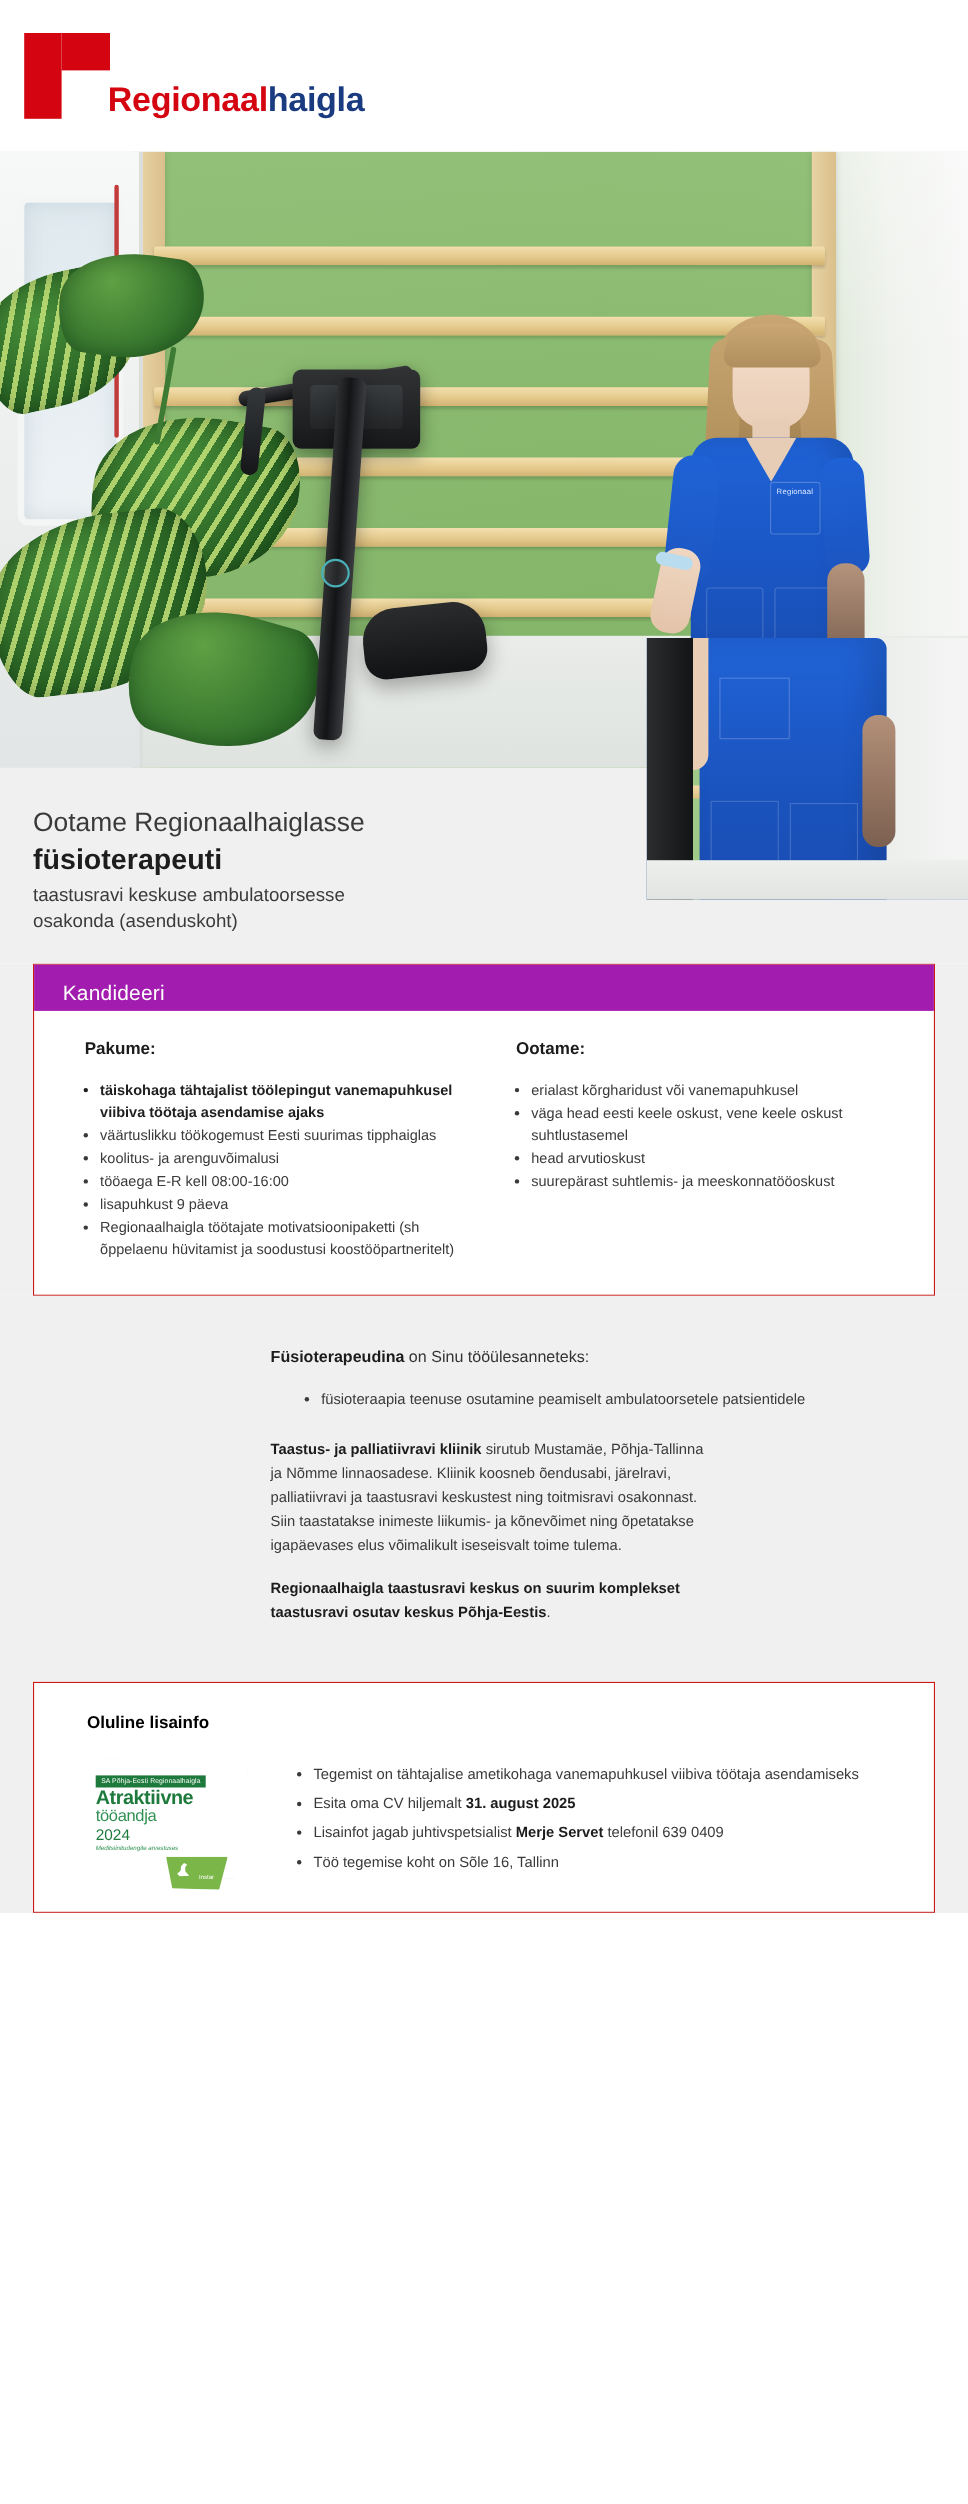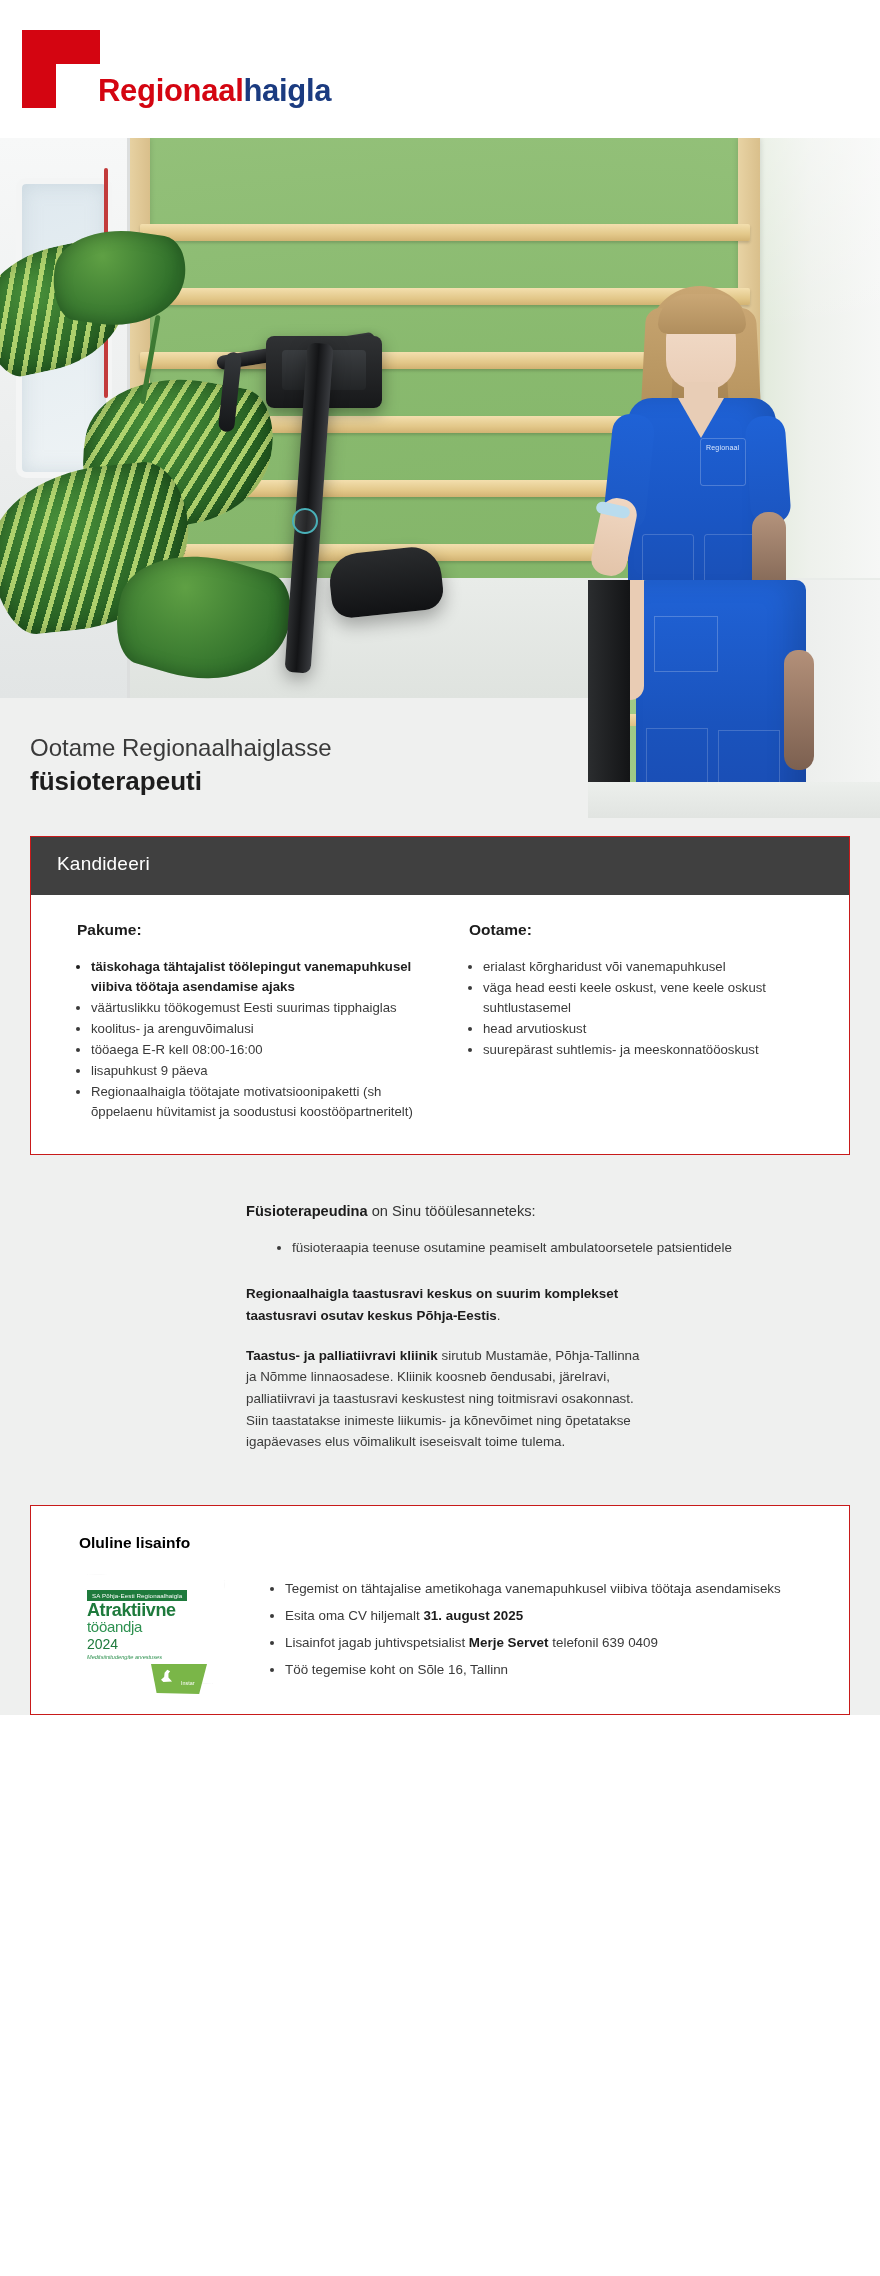--- a/index.html
+++ b/index.html
@@ -280,24 +280,24 @@
   .side-photo .sp-bike { position:absolute; left:0; top:0; width:42px; height:238px; background: linear-gradient(90deg,#2b2d2f,#131416); }
   .side-photo .sp-floor { position:absolute; left:0; bottom:0; width:292px; height:36px; background: linear-gradient(180deg,#ecefec,#e1e4e1);}
 
   
   .outer { background:#eff0ef; padding: 0 30px 0 30px; }
   .card-apply {
     border: 1px solid #c81a1a;
     background: #ffffff;
   }
   .card-apply .banner {
-    background: #404040;
+    background: #a21caf;
     color: #ffffff;
     font-size: 19px;
-    padding: 16px 0 20px 26px;
+    padding: 16px 0 4px 26px;
     letter-spacing: .2px;
   }
   .card-apply .cols {
     display: flex;
     padding: 26px 24px 30px 24px;
     gap: 14px;
   }
   .col { flex: 1 1 0; min-width:0; }
   .col h3 {
     margin: 0 0 18px 22px;
@@ -485,20 +485,21 @@
       <div class="sp-pocket"></div>
       <div class="sp-pocket2"></div>
       <div class="sp-pocket3"></div>
       <div class="sp-tattoo"></div>
       <div class="sp-arm"></div>
       <div class="sp-bike"></div>
       <div class="sp-floor"></div>
     </div>
     <div class="line1">Ootame Regionaalhaiglasse</div>
     <div class="line2">füsioterapeuti</div>
+    <div class="line3">taastusravi keskuse ambulatoorsesse osakonda (asenduskoht)</div>
   </div>
 
   <div class="outer">
     <div class="card-apply">
       <div class="banner">Kandideeri</div>
       <div class="cols">
         <div class="col">
           <h3>Pakume:</h3>
           <ul>
             <li class="strong">täiskohaga tähtajalist töölepingut vanemapuhkusel viibiva töötaja asendamise ajaks</li>
@@ -523,24 +524,24 @@
   </div>
 
   <div class="duties">
     <p class="lead">
       <b>Füsioterapeudina</b><span> on Sinu tööülesanneteks:</span>
     </p>
     <ul>
       <li>füsioteraapia teenuse osutamine peamiselt ambulatoorsetele patsientidele</li>
     </ul>
     <p class="para">
-      <b>Regionaalhaigla taastusravi keskus on suurim komplekset taastusravi osutav keskus Põhja-Eestis</b><span>.</span>
+      <b>Taastus- ja palliatiivravi kliinik</b><span> sirutub Mustamäe, Põhja-Tallinna ja Nõmme linnaosadese. Kliinik koosneb õendusabi, järelravi, palliatiivravi ja taastusravi keskustest ning toitmisravi osakonnast. Siin taastatakse inimeste liikumis- ja kõnevõimet ning õpetatakse igapäevases elus võimalikult iseseisvalt toime tulema.</span>
     </p>
     <p class="para">
-      <b>Taastus- ja palliatiivravi kliinik</b><span> sirutub Mustamäe, Põhja-Tallinna ja Nõmme linnaosadese. Kliinik koosneb õendusabi, järelravi, palliatiivravi ja taastusravi keskustest ning toitmisravi osakonnast. Siin taastatakse inimeste liikumis- ja kõnevõimet ning õpetatakse igapäevases elus võimalikult iseseisvalt toime tulema.</span>
+      <b>Regionaalhaigla taastusravi keskus on suurim komplekset taastusravi osutav keskus Põhja-Eestis</b><span>.</span>
     </p>
   </div>
 
   <div class="info-wrap">
     <div class="card-info">
       <h3>Oluline lisainfo</h3>
       <div class="info-body">
         <div class="badge-col">
           <div class="badge">
             <div class="sheet-shadow"></div>

